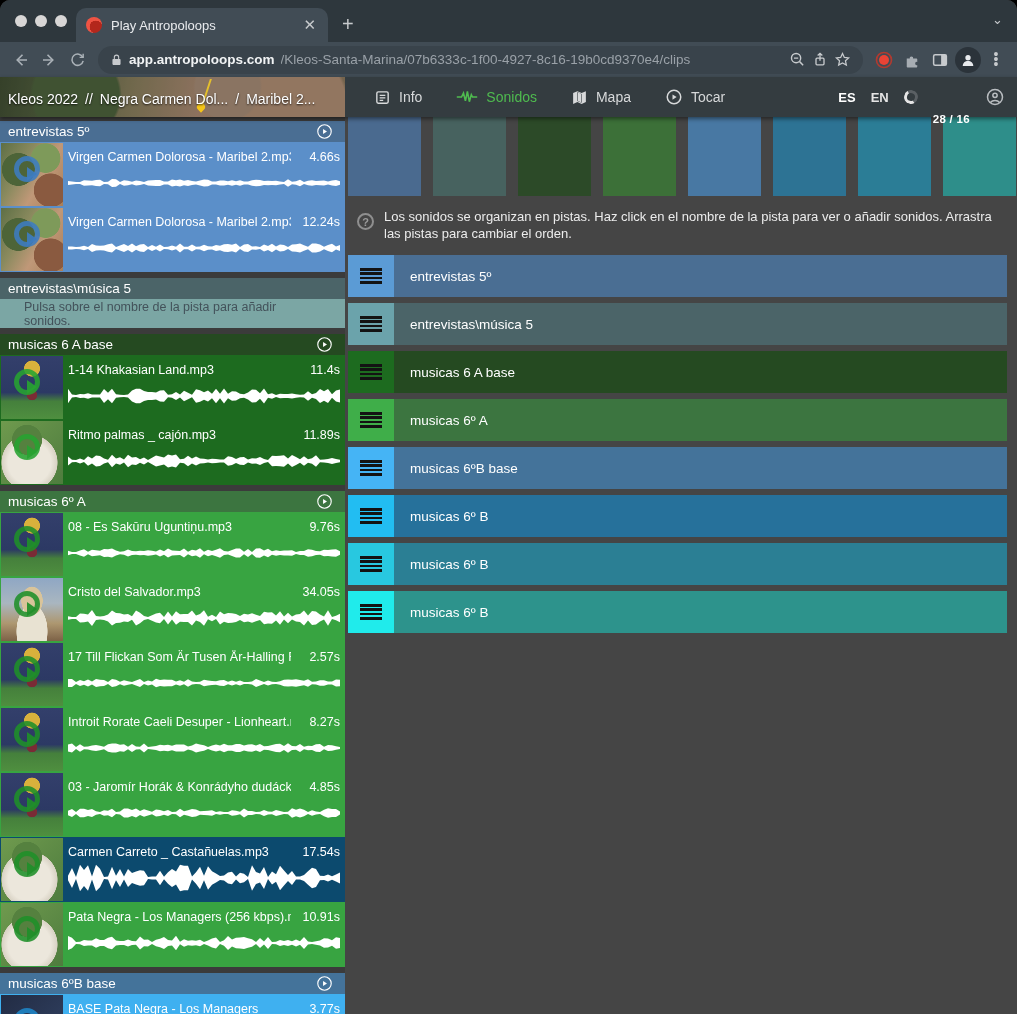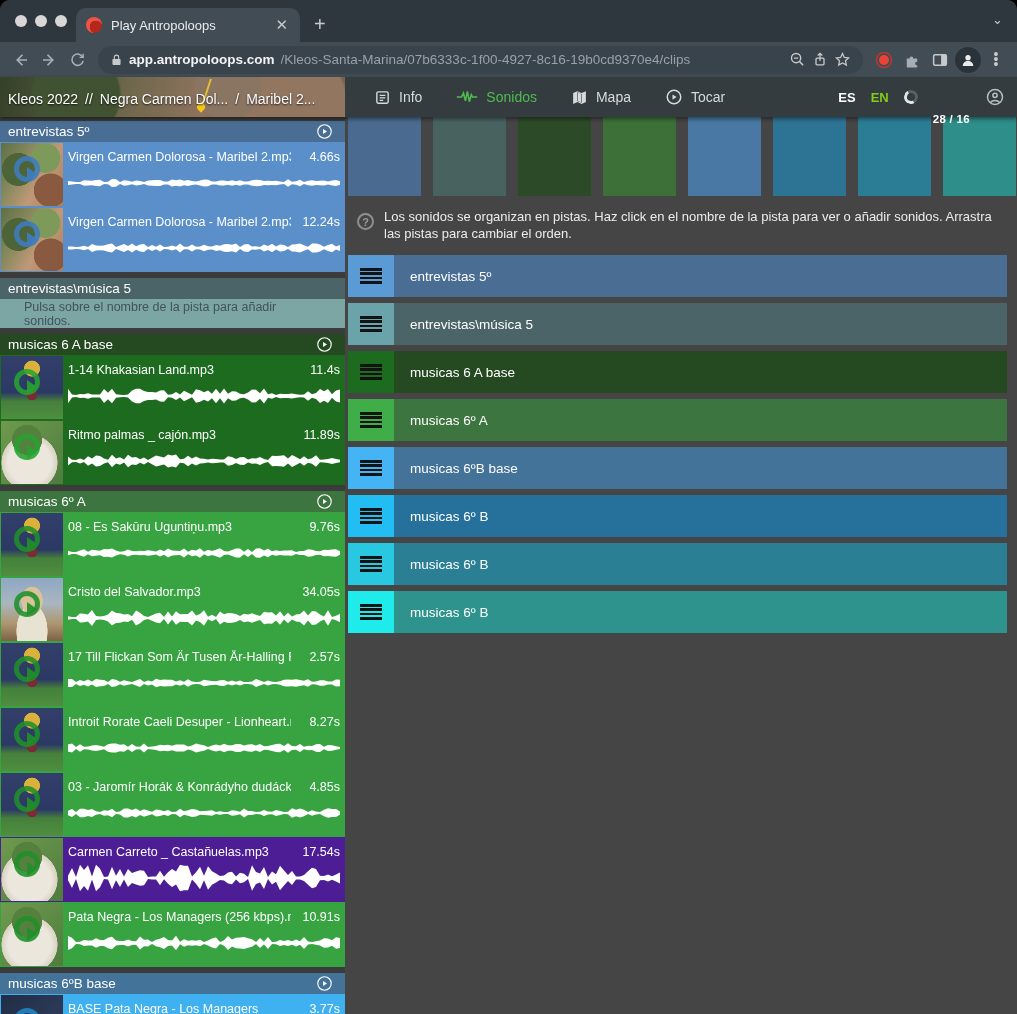--- a/index.html
+++ b/index.html
@@ -4,21 +4,21 @@
 <style>
   * { margin:0; padding:0; box-sizing:border-box; }
   html,body { width:1017px; height:1014px; background:#000; overflow:hidden;
               font-family:"Liberation Sans", sans-serif; }
   .window { position:absolute; inset:0; border-radius:10px 10px 0 0; overflow:hidden; background:#434343; }
 
   
   .tabstrip { position:relative; height:42px; background:#2e373d; display:flex; align-items:flex-end; }
   .traffic { position:absolute; left:15px; top:15px; display:flex; gap:8px; }
   .traffic i { width:12px; height:12px; border-radius:50%; background:#d8d6d6; display:block; }
-  .tab { margin-left:76px; width:224px; height:34px; background:#414c55; border-radius:10px 10px 0 0;
+  .tab { margin-left:76px; width:252px; height:34px; background:#414c55; border-radius:10px 10px 0 0;
          display:flex; align-items:center; padding:15px 10px; }
   .favicon { width:16px; height:16px; border-radius:50%;
              background:radial-gradient(circle at 62% 62%, #b3271c 0 45%, #ef5343 46%); }
   .tab-title { flex:1; margin-left:9px; color:#e8eaed; font-size:13px; white-space:nowrap; overflow:hidden; }
   .tab-close { color:#c7cacd; font-size:15px; padding:0 2px; }
   .newtab { color:#c7cacd; font-size:20px; margin-left:14px; padding-bottom:6px; }
   .strip-chevron { position:absolute; right:14px; top:12px; color:#c7cacd; font-size:13px; }
 
   .toolbar { height:35px; background:#414c55; display:flex; align-items:center; padding:0 8px; gap:2px; }
   .tb-btn { width:26px; height:26px; display:flex; align-items:center; justify-content:center; }
@@ -43,21 +43,21 @@
                background:#f5c518; transform:rotate(-45deg); }
   .crumb-line { position:absolute; left:205px; top:2px; width:120px; height:30px;
                 border-left:2px solid rgba(244,206,35,.85); transform:skewX(-18deg); }
   .crumb-text { position:absolute; left:8px; top:0; height:44px; display:flex; align-items:center; gap:7px;
                 color:#fff; font-size:14px; text-shadow:0 1px 2px rgba(0,0,0,.8); white-space:nowrap; }
   .nav { flex:1; display:flex; align-items:center; padding-left:12px; gap:0; }
   .nav-item { display:flex; align-items:center; gap:8px; color:#d7d9da; font-size:14px; padding:0 17px; height:100%; }
   .nav-item.active { color:#4fbb4f; }
   .hdr-right { margin-left:auto; display:flex; align-items:center; gap:15px; padding-right:12px; }
   .lang-es { color:#fff; font-size:13px; font-weight:700; }
-  .lang-en { color:#84cc16; font-size:13px; font-weight:700; }
+  .lang-en { color:#e5e5e5; font-size:13px; font-weight:700; }
   .spinner { width:14px; height:14px; border-radius:50%; border:3px solid #5a6064;
              border-left-color:#e6e6e6; border-bottom-color:#e6e6e6; transform:rotate(15deg); }
   .counter { color:#fff; font-size:11.5px; font-weight:700; letter-spacing:.3px;margin-top:43px; }
 
   
   .app-main { position:absolute; top:117px; left:0; right:0; bottom:0; display:flex; background:#434343; }
 
   
   .sidebar { width:345px; flex:0 0 345px; background:#3b3b3b; overflow:hidden; padding-top:4px; }
   .section { margin-bottom:6px; }
@@ -387,21 +387,21 @@
             <div class="thumb th-messi">
               <span class="ring" style="border-color: rgb(31, 143, 41);"></span>
               <span class="tri" style="border-left-color: rgb(31, 143, 41);"></span>
             </div>
             <span class="clip-name">03 - Jaromír Horák &amp; Konrádyho dudácká ...</span>
             <span class="clip-dur">4.85s</span>
             <svg class="wave" viewBox="0 0 272 28" preserveAspectRatio="none">
               <path d="M0,11.7 L4,9.9 L8,13.0 L12,9.7 L16,9.7 L20,11.1 L24,10.1 L28,12.2 L32,12.9 L36,11.2 L40,11.8 L44,9.7 L48,12.9 L52,12.6 L56,9.4 L60,9.4 L64,10.9 L68,9.6 L72,11.9 L76,10.3 L80,11.4 L84,12.7 L88,10.5 L92,10.9 L96,12.2 L100,11.1 L104,12.9 L108,12.8 L112,9.8 L116,12.2 L120,11.2 L124,10.1 L128,10.6 L132,12.3 L136,12.0 L140,11.7 L144,11.3 L148,12.9 L152,12.2 L156,13.0 L160,13.0 L164,11.3 L168,11.7 L172,12.7 L176,9.5 L180,12.0 L184,12.0 L188,13.0 L192,12.8 L196,11.1 L200,12.6 L204,12.8 L208,11.1 L212,11.9 L216,13.0 L220,12.8 L224,9.2 L228,10.7 L232,9.4 L236,10.7 L240,13.0 L244,11.2 L248,12.4 L252,13.0 L256,10.8 L260,9.3 L264,9.9 L268,10.1 L272,12.4 L272,15.6 L268,17.9 L264,18.1 L260,18.7 L256,17.2 L252,15.0 L248,15.6 L244,16.8 L240,15.0 L236,17.3 L232,18.6 L228,17.3 L224,18.8 L220,15.2 L216,15.0 L212,16.1 L208,16.9 L204,15.2 L200,15.4 L196,16.9 L192,15.2 L188,15.0 L184,16.0 L180,16.0 L176,18.5 L172,15.3 L168,16.3 L164,16.7 L160,15.0 L156,15.0 L152,15.8 L148,15.1 L144,16.7 L140,16.3 L136,16.0 L132,15.7 L128,17.4 L124,17.9 L120,16.8 L116,15.8 L112,18.2 L108,15.2 L104,15.1 L100,16.9 L96,15.8 L92,17.1 L88,17.5 L84,15.3 L80,16.6 L76,17.7 L72,16.1 L68,18.4 L64,17.1 L60,18.6 L56,18.6 L52,15.4 L48,15.1 L44,18.3 L40,16.2 L36,16.8 L32,15.1 L28,15.8 L24,17.9 L20,16.9 L16,18.3 L12,18.3 L8,15.0 L4,18.1 L0,16.3 Z" fill="#fff"></path>
             </svg>
           </div>
-          <div class="clip" style="background: #4c1d95;">
+          <div class="clip" style="background: #0c4a6e;">
             <div class="thumb th-dog">
               <span class="ring" style="border-color: rgb(31, 143, 41);"></span>
               <span class="tri" style="border-left-color: rgb(31, 143, 41);"></span>
             </div>
             <span class="clip-name">Carmen Carreto _ Castañuelas.mp3</span>
             <span class="clip-dur">17.54s</span>
             <svg class="wave" viewBox="0 0 272 28" preserveAspectRatio="none">
               <path d="M0,11.8 L4,4.1 L8,12.9 L12,0.7 L16,6.1 L20,1.2 L24,12.6 L28,0.7 L32,4.7 L36,13.0 L40,12.6 L44,2.7 L48,11.7 L52,5.1 L56,12.6 L60,5.0 L64,9.0 L68,7.4 L72,6.2 L76,6.7 L80,12.9 L84,12.5 L88,12.5 L92,6.7 L96,12.7 L100,8.2 L104,5.1 L108,7.6 L112,0.7 L116,1.8 L120,1.7 L124,12.5 L128,8.3 L132,2.8 L136,11.7 L140,2.3 L144,7.2 L148,9.4 L152,11.9 L156,11.5 L160,8.5 L164,7.7 L168,12.5 L172,8.7 L176,9.8 L180,12.9 L184,1.3 L188,8.0 L192,9.4 L196,3.0 L200,13.0 L204,7.6 L208,10.2 L212,1.8 L216,6.5 L220,11.1 L224,7.0 L228,12.5 L232,12.6 L236,11.1 L240,7.2 L244,3.7 L248,5.1 L252,11.8 L256,12.0 L260,10.6 L264,12.3 L268,10.6 L272,8.6 L272,19.4 L268,17.4 L264,15.7 L260,17.4 L256,16.0 L252,16.2 L248,22.9 L244,24.3 L240,20.8 L236,16.9 L232,15.4 L228,15.5 L224,21.0 L220,16.9 L216,21.5 L212,26.2 L208,17.8 L204,20.4 L200,15.0 L196,25.0 L192,18.6 L188,20.0 L184,26.7 L180,15.1 L176,18.2 L172,19.3 L168,15.5 L164,20.3 L160,19.5 L156,16.5 L152,16.1 L148,18.6 L144,20.8 L140,25.7 L136,16.3 L132,25.2 L128,19.7 L124,15.5 L120,26.3 L116,26.2 L112,27.3 L108,20.4 L104,22.9 L100,19.8 L96,15.3 L92,21.3 L88,15.5 L84,15.5 L80,15.1 L76,21.3 L72,21.8 L68,20.6 L64,19.0 L60,23.0 L56,15.4 L52,22.9 L48,16.3 L44,25.3 L40,15.4 L36,15.0 L32,23.3 L28,27.3 L24,15.4 L20,26.8 L16,21.9 L12,27.3 L8,15.1 L4,23.9 L0,16.2 Z" fill="#fff"></path>
             </svg>
           </div>

